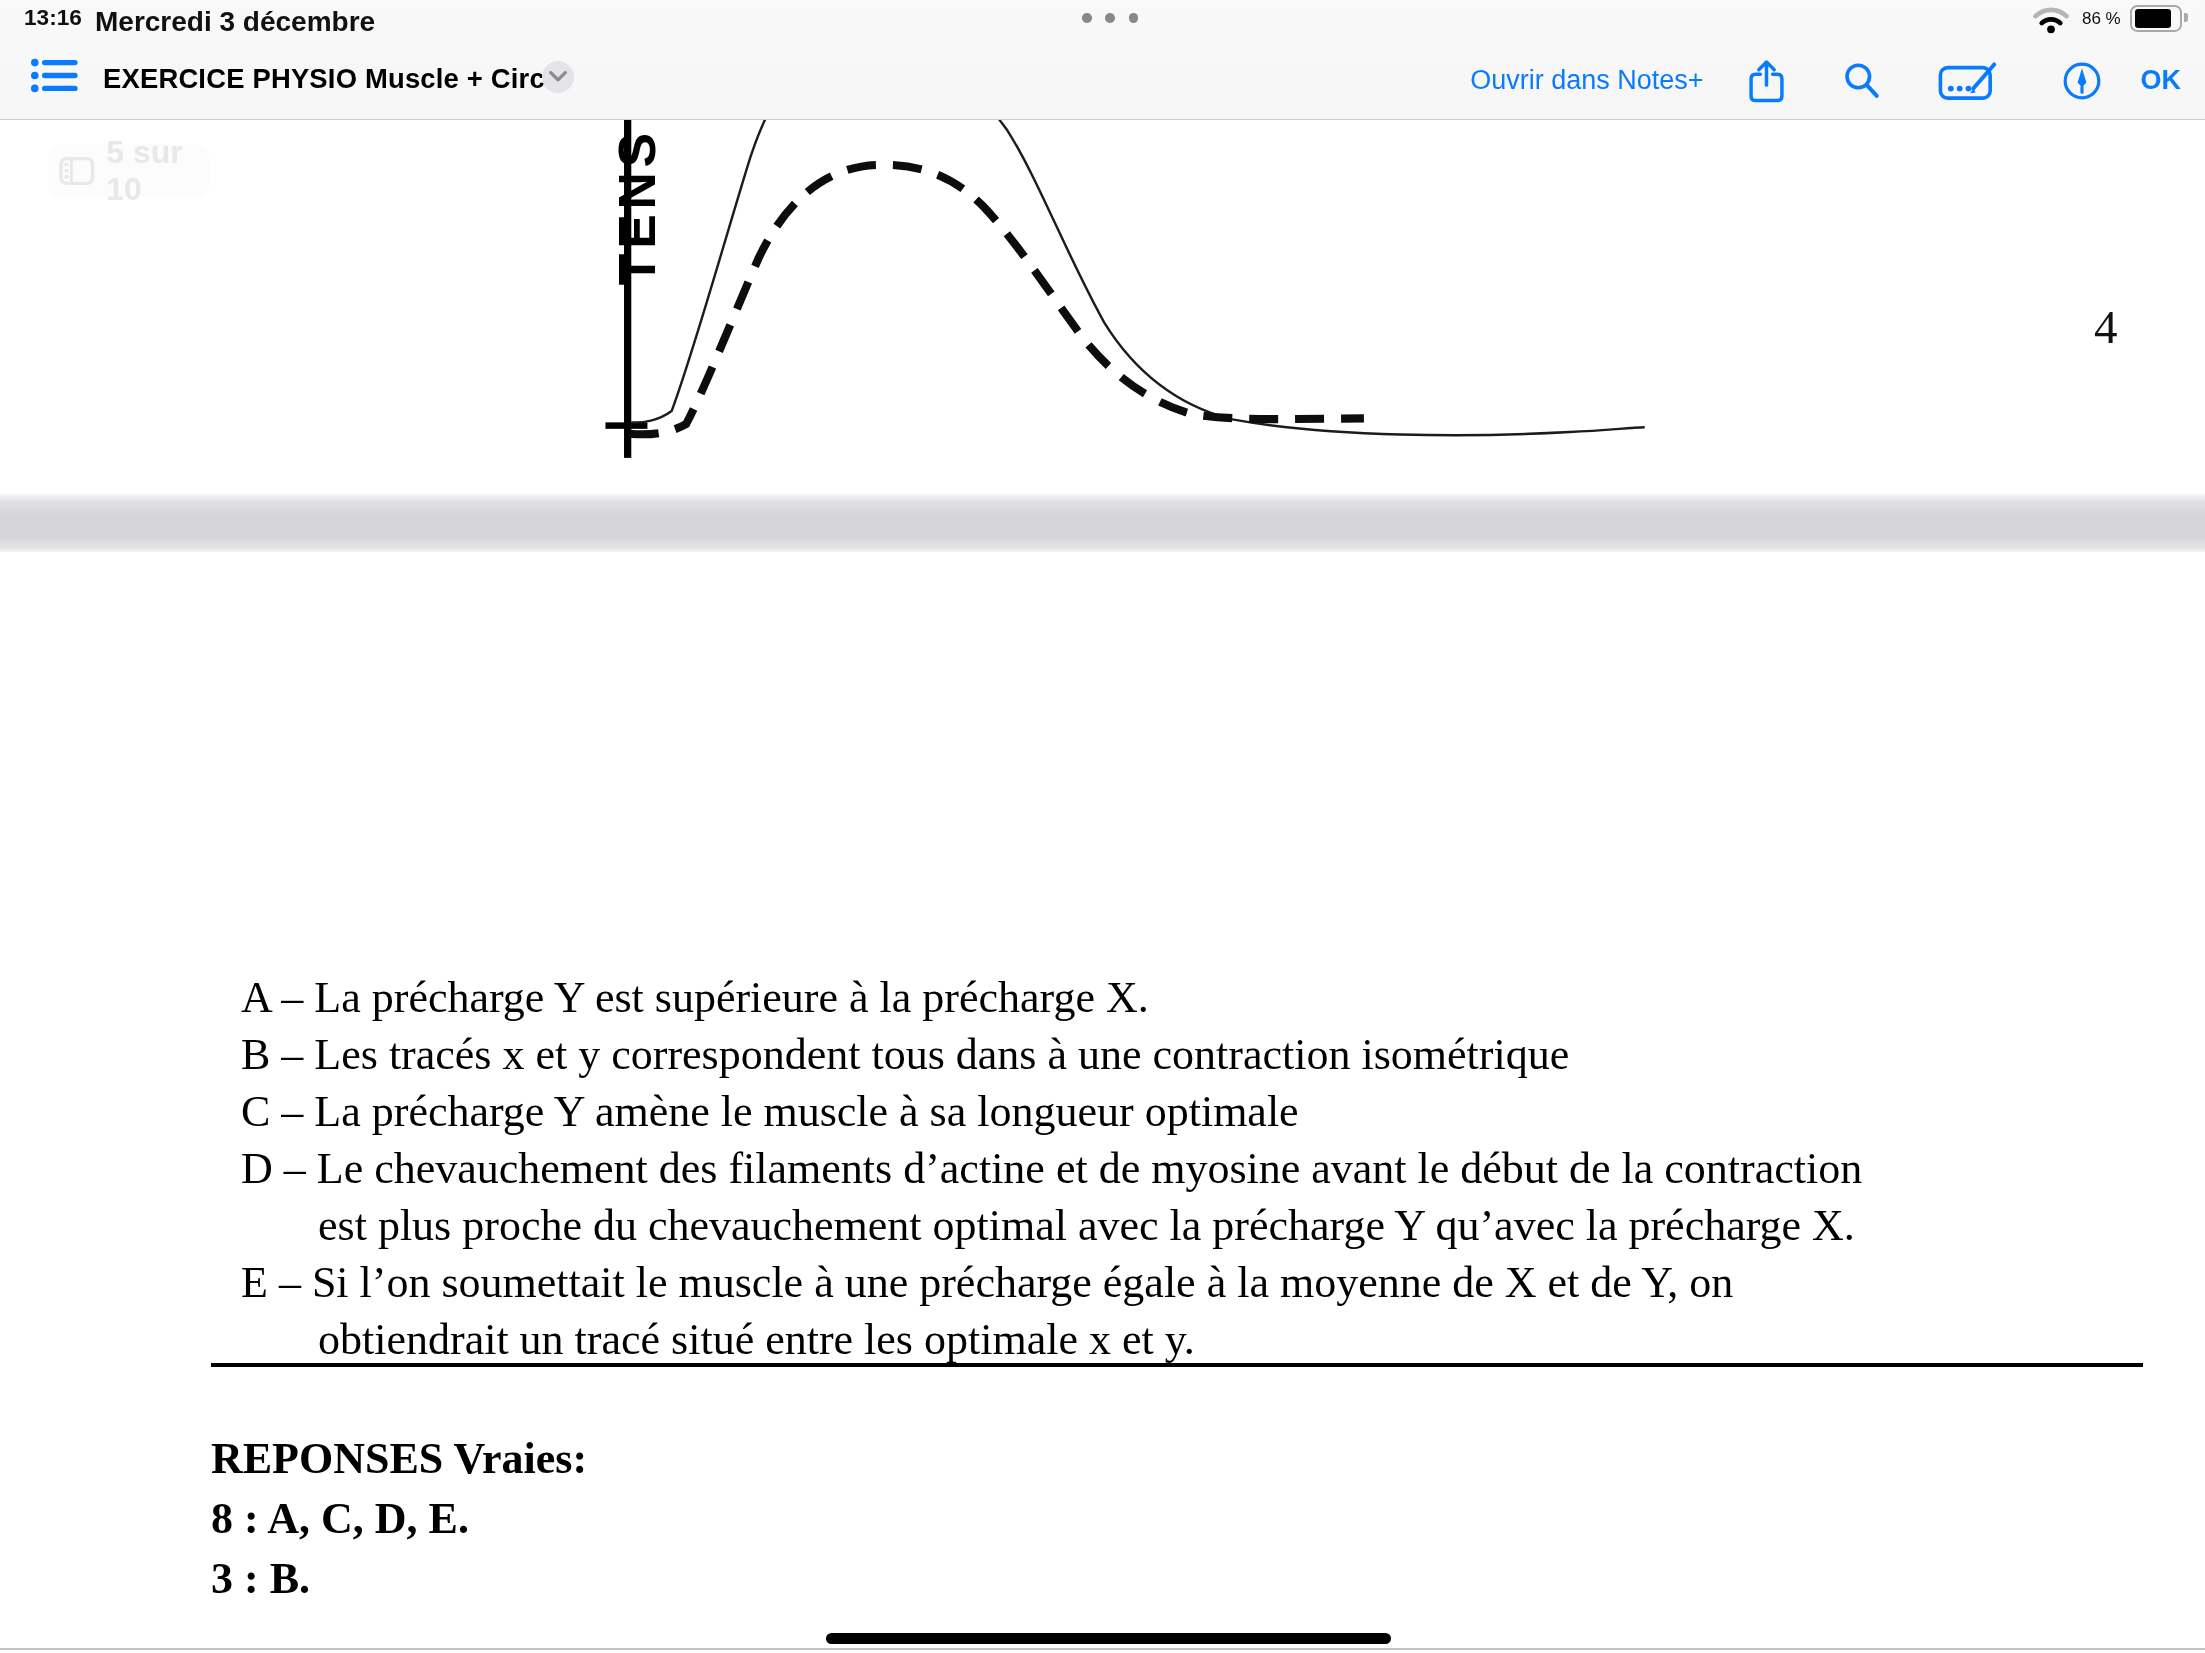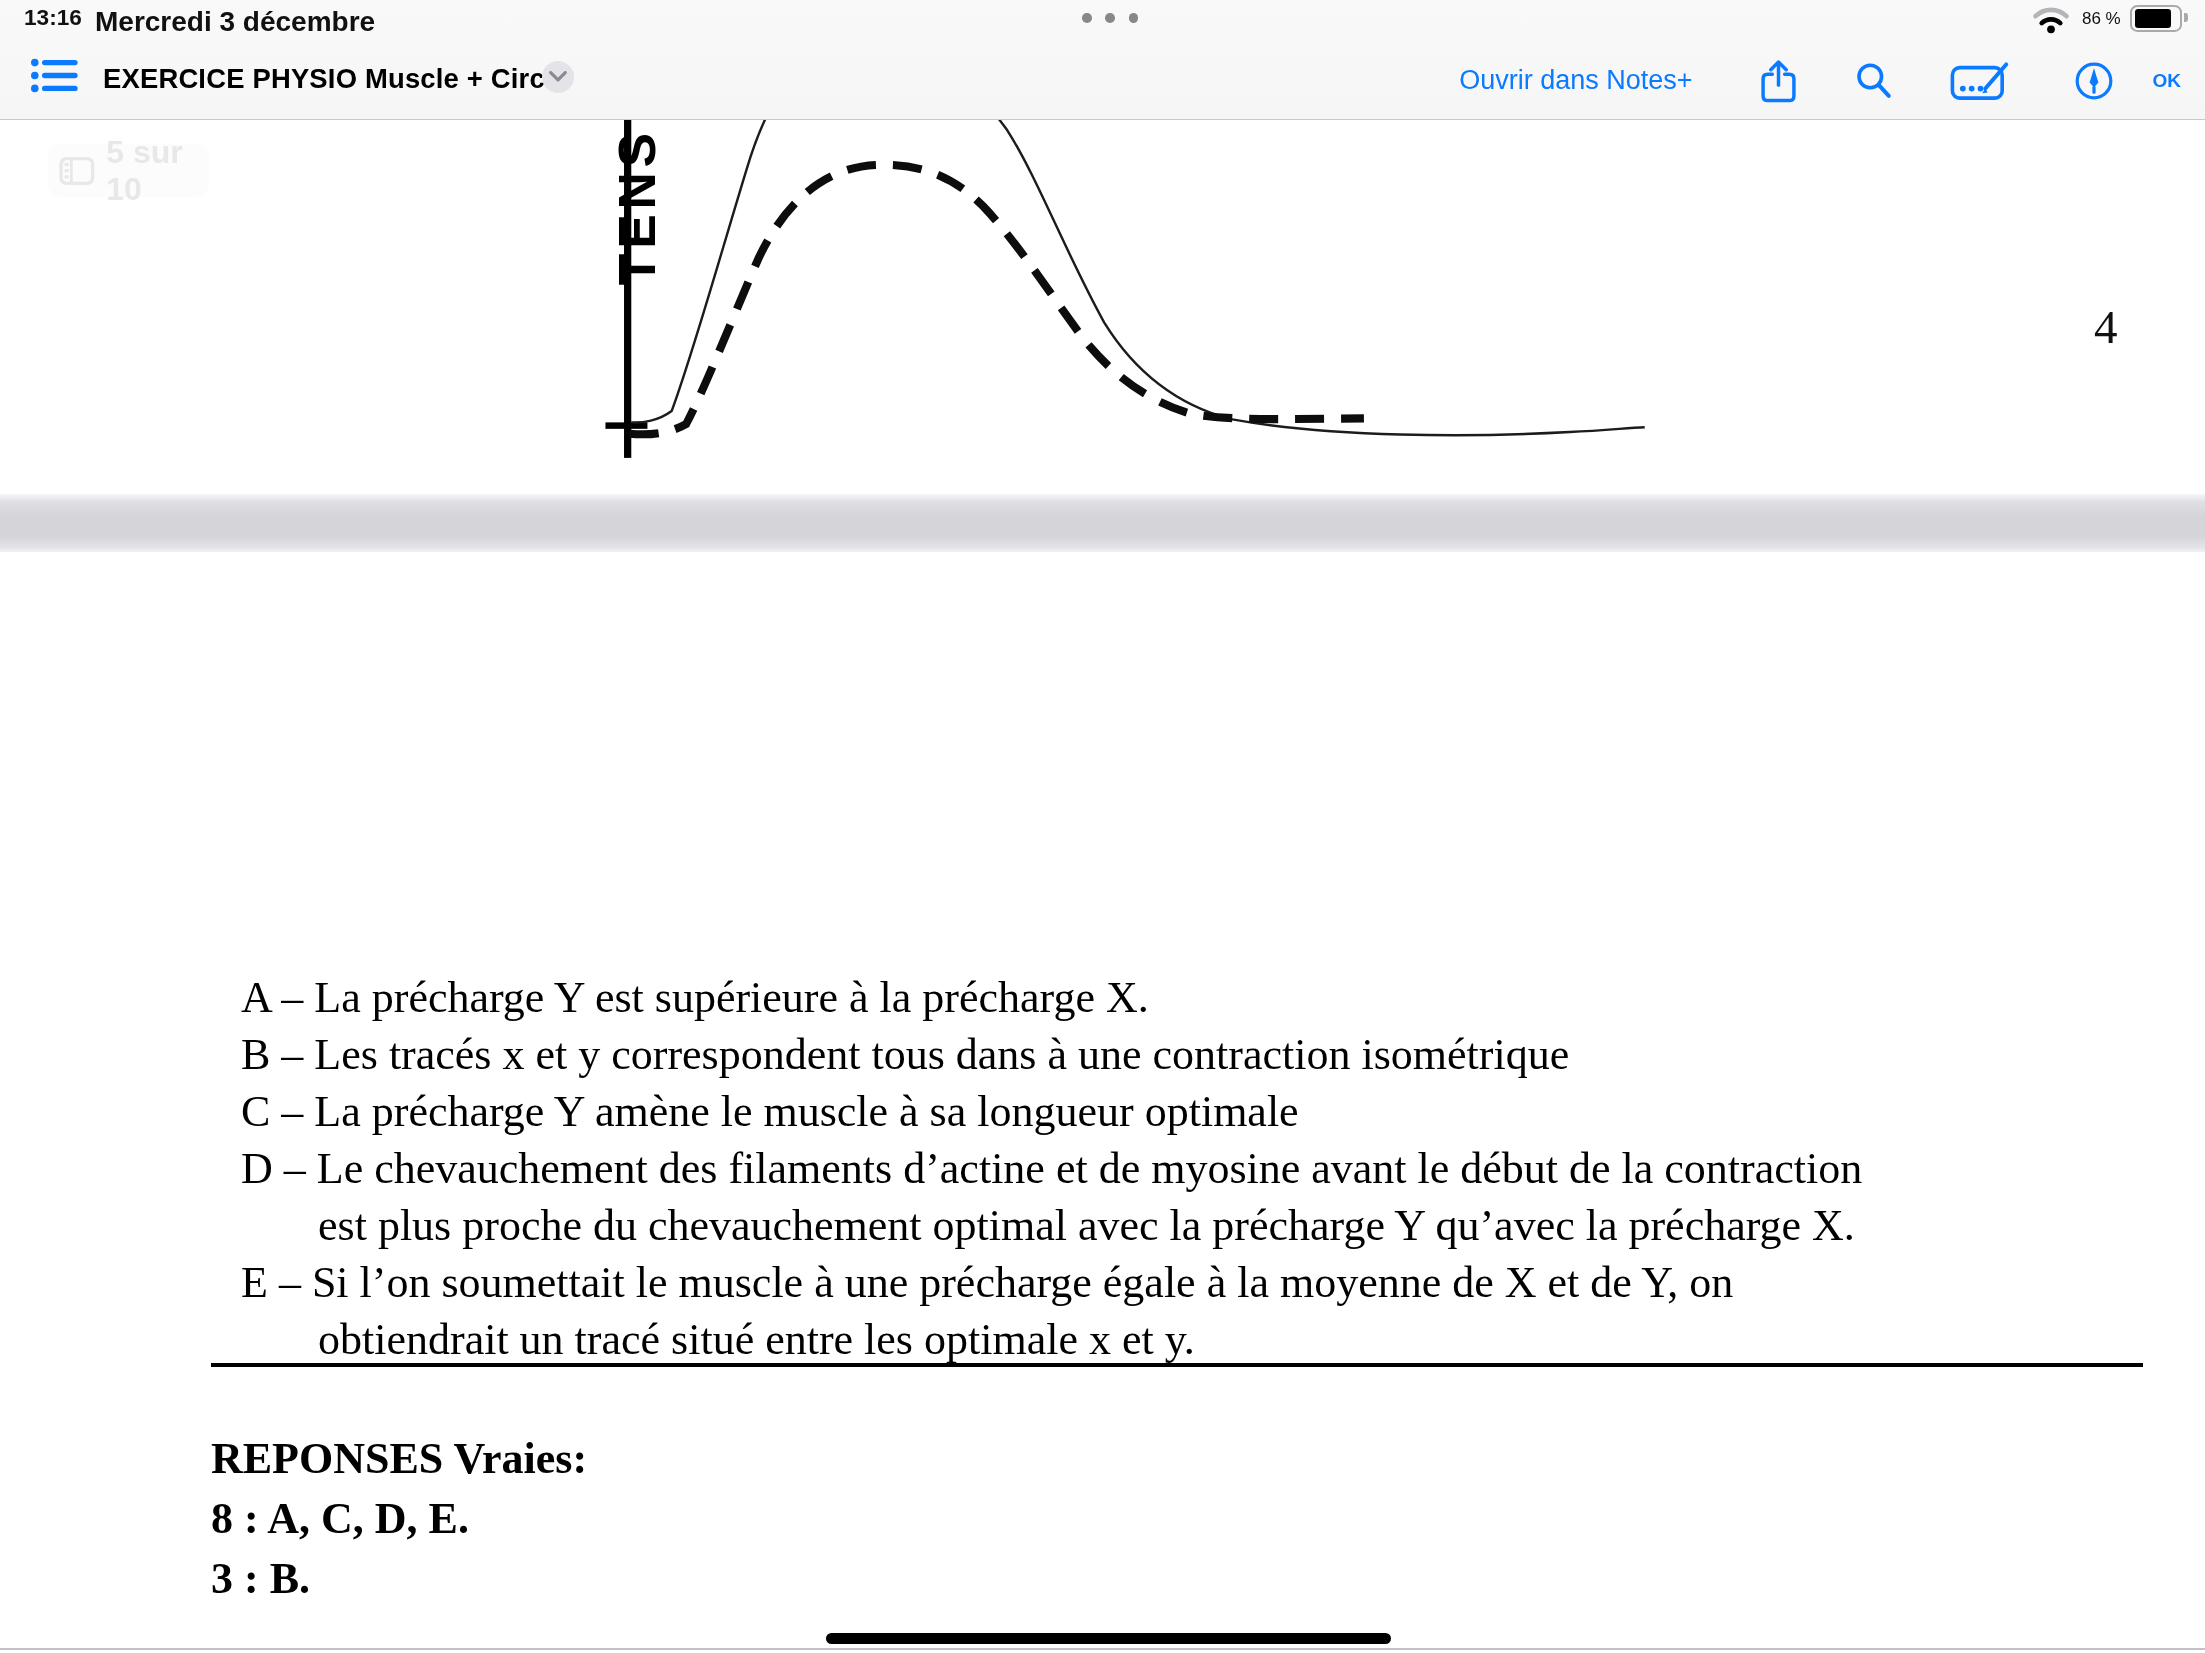--- a/index.html
+++ b/index.html
@@ -20,23 +20,23 @@
   .battery{position:relative;width:48px;height:23.4px;border:2.4px solid #a9a9ac;border-radius:7.3px;}
   .battery .fill{position:absolute;left:2.4px;top:2.4px;bottom:2.4px;width:36px;background:#000;border-radius:3.2px;}
   .battery .nub{position:absolute;right:-7.3px;top:6.5px;width:4px;height:9px;background:#a9a9ac;border-radius:0 2.4px 2.4px 0;}
 
   .titlerow{position:absolute;left:0;top:32px;width:100%;height:85px;}
   .toc-btn{position:absolute;left:31px;top:24px;width:47px;height:39px;}
   .doc-title{position:absolute;left:103px;top:31px;font-size:27.4px;font-weight:700;color:#000;letter-spacing:0.2px;}
   .chev-circle{position:absolute;left:542px;top:29px;width:32px;height:32px;border-radius:50%;
                background:#e3e3e8;display:flex;align-items:center;justify-content:center;}
   .tb-right{position:absolute;right:24px;top:22.6px;height:52px;display:flex;align-items:center;}
-  .open-notes{font-size:27px;color:#0a7aff;margin-right:67px;}
+  .open-notes{font-size:27px;color:#0a7aff;margin-right:44px;}
   .tb-icon{display:flex;align-items:center;justify-content:center;}
-  .ok-btn{font-size:19px;font-weight:700;color:#0a7aff;margin-left:39px;}
+  .ok-btn{font-size:27px;font-weight:700;color:#0a7aff;margin-left:39px;}
   .gap-share{margin-right:58px;} .gap-search{margin-right:58px;} .gap-markup{margin-right:63px;}
 
   
   .page-pill{position:absolute;left:48px;top:144px;width:161px;height:53px;border-radius:13px;
              background:#fcfcfd;display:flex;align-items:center;gap:11.3px;padding-left:11.3px;
              box-sizing:border-box;z-index:20;}
   .page-pill .txt{font-size:32px;font-weight:600;color:#e8e8eb;}
 
   
   .page4{position:absolute;left:0;top:120px;width:2205px;height:374px;background:#fff;}

